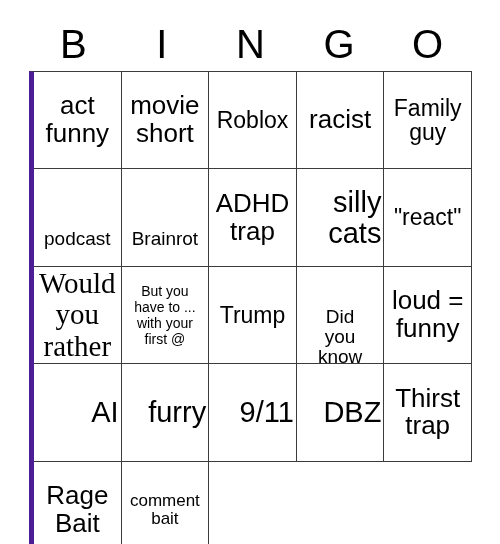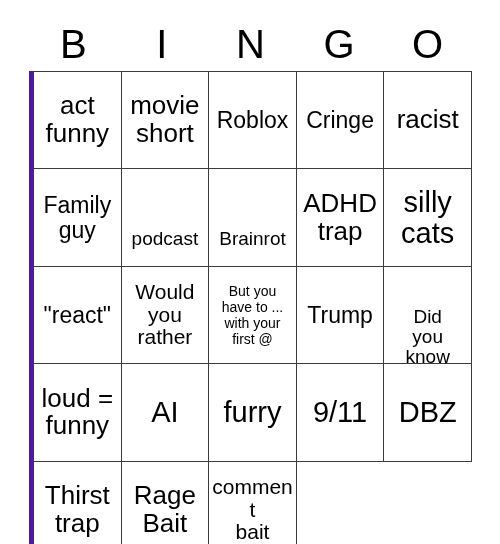--- a/index.html
+++ b/index.html
@@ -66,26 +66,26 @@
     background: #ffffff;
   }
   .cell-text {
     display: block;
     width: 100%;
     line-height: 1.07;
     white-space: pre-line;
     word-break: break-word;
   }
   
-  .fs-xl  { font-size: 29px; }
+  .fs-xl  { font-size: 29px; text-align: right; }
   .fs-lg  { font-size: 26px; }
   .fs-md  { font-size: 23px; }
-  .fs-sm  { font-size: 21px; }
+  .fs-sm  { font-size: 29px; font-family: Liberation Serif, serif; }
   .fs-xs  { font-size: 19px; margin-top: 44px; }
-  .fs-xxs { font-size: 21px; }
+  .fs-xxs { font-size: 17px; }
   .fs-tiny{ font-size: 14px; line-height: 1.15; }
 </style>
 </head>
 <body>
 
 <div id="card">
 
   <div id="header-row">
     <div class="header-letter">B</div>
     <div class="header-letter">I</div>
@@ -98,23 +98,20 @@
     <div class="cell">
         <span class="cell-text fs-lg">act
 funny</span>
       </div>
     <div class="cell">
         <span class="cell-text fs-lg">movie
 short</span>
       </div>
     <div class="cell">
         <span class="cell-text fs-md">Roblox</span>
-      </div>
-    <div class="cell">
-        <span class="cell-text fs-md">Cringe</span>
       </div>
     <div class="cell">
         <span class="cell-text fs-lg">racist</span>
       </div>
 
     <div class="cell">
         <span class="cell-text fs-md">Family
 guy</span>
       </div>
     <div class="cell">

